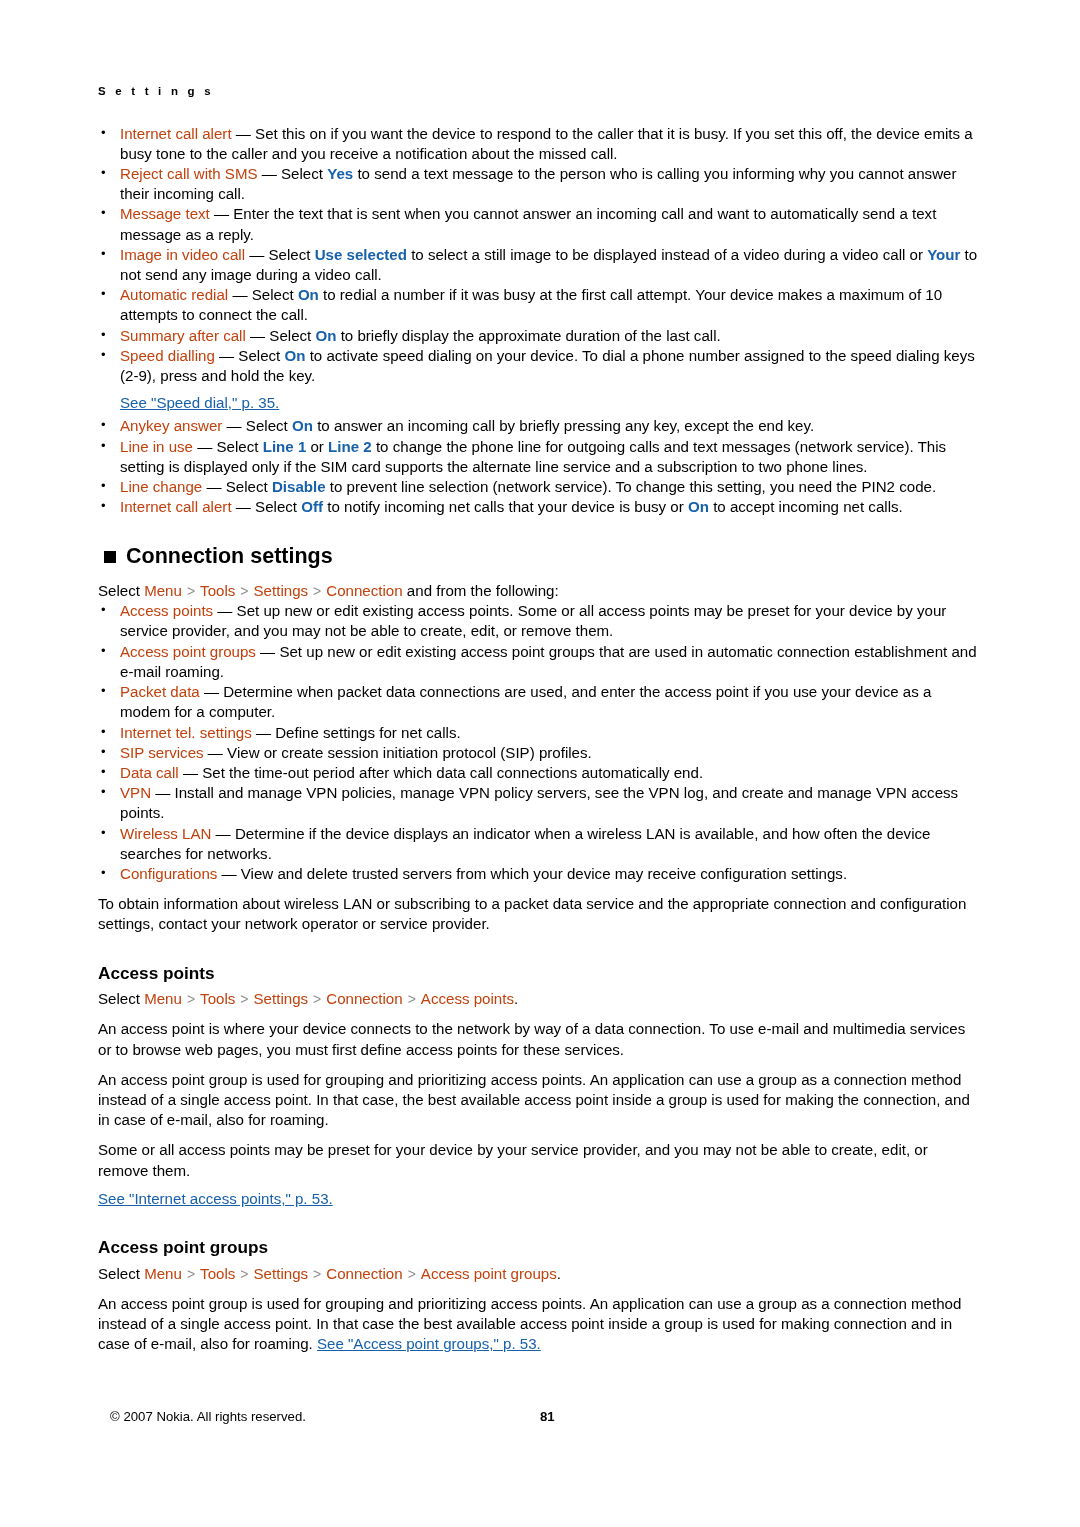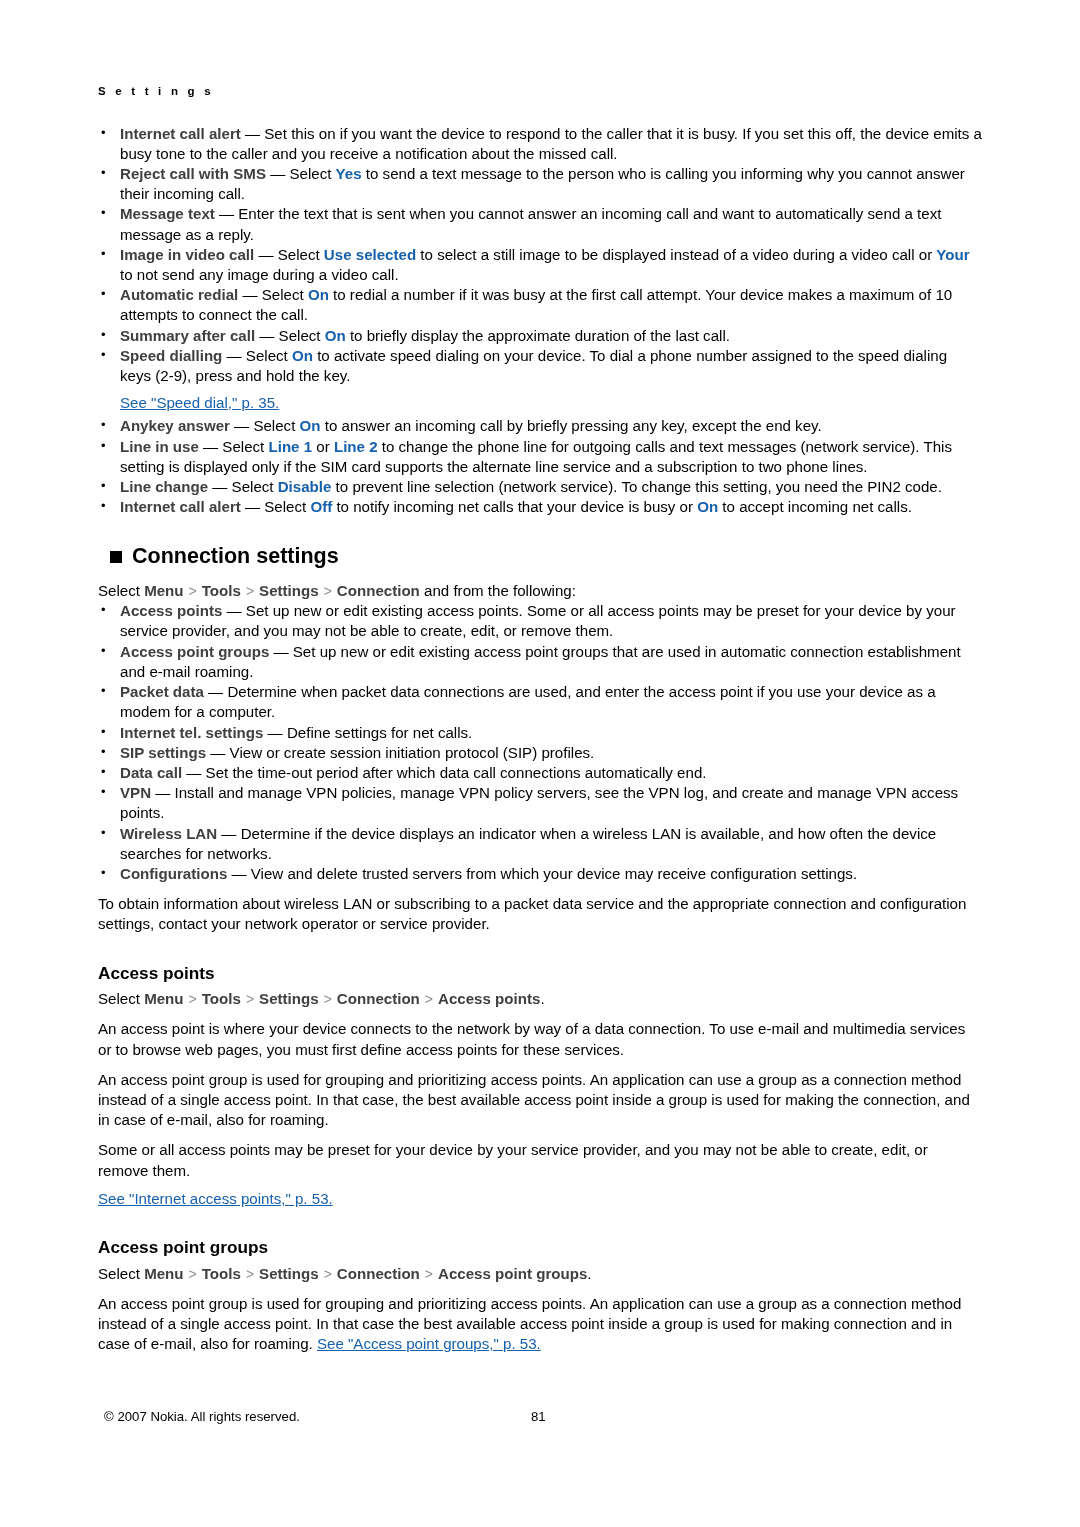--- a/index.html
+++ b/index.html
@@ -56,22 +56,22 @@
     content: "\2022";
     position: absolute;
     left: 3px;
     top: -1px;
     font-size: 13px;
     color: #000;
     line-height: 20.2px;
   }
 
   .term {
-    color: #404040;
-    font-weight: bold;
+    color: #c2410c;
+    font-weight: normal;
   }
   .val {
     color: #1660ac;
     font-weight: bold;
   }
   .dash { white-space: nowrap; }
 
   
   .xref {
     color: #1660ac;
@@ -81,21 +81,21 @@
   .xref-block {
     font-size: 15.1px;
     line-height: 20.2px;
     margin: 7px 0 3px 22px;
   }
 
   
   .h1 {
     font-size: 21.5px;
     font-weight: bold;
-    margin: 27px 0 12px 12px;
+    margin: 27px 0 12px 6px;
     color: #000;
     display: flex;
     align-items: center;
     line-height: 1.15;
   }
   .h1 .sq {
     display: inline-block;
     width: 12px;
     height: 12px;
     background: #000;
@@ -138,29 +138,29 @@
   .footer {
     position: absolute;
     left: 98px;
     top: 1409px;
     width: 884px;
     font-size: 13.2px;
     color: #000;
   }
   .footer .copy {
     position: absolute;
-    left: 6px;
+    left: 12px;
     top: 0;
     white-space: nowrap;
   }
   .footer .pageno {
     position: absolute;
-    left: 433px;
+    left: 442px;
     top: 0;
-    font-weight: normal;
+    font-weight: bold;
   }
 </style>
 </head>
 <body>
 
 <div class="page">
 
   <div class="content">
 
     <div class="running-head">S e t t i n g s</div>
@@ -225,21 +225,21 @@
         <span>Connection settings</span>
     </div>
 
     <p class="crumbline"><span>Select </span><span class="term">Menu</span><span class="sep">&gt;</span><span class="term">Tools</span><span class="sep">&gt;</span><span class="term">Settings</span><span class="sep">&gt;</span><span class="term">Connection</span><span> and from the following:</span></p>
 
     <ul class="bullets">
       <li><span class="term">Access points</span><span class="dash"> — </span><span>Set up new or edit existing access points. Some or all access points may be preset for your device by your service provider, and you may not be able to create, edit, or remove them.</span></li>
       <li><span class="term">Access point groups</span><span class="dash"> — </span><span>Set up new or edit existing access point groups that are used in automatic connection establishment and e-mail roaming.</span></li>
       <li><span class="term">Packet data</span><span class="dash"> — </span><span>Determine when packet data connections are used, and enter the access point if you use your device as a modem for a computer.</span></li>
       <li><span class="term">Internet tel. settings</span><span class="dash"> — </span><span>Define settings for net calls.</span></li>
-      <li><span class="term">SIP settings</span><span class="dash"> — </span><span>View or create session initiation protocol (SIP) profiles.</span></li>
+      <li><span class="term">SIP services</span><span class="dash"> — </span><span>View or create session initiation protocol (SIP) profiles.</span></li>
       <li><span class="term">Data call</span><span class="dash"> — </span><span>Set the time-out period after which data call connections automatically end.</span></li>
       <li><span class="term">VPN</span><span class="dash"> — </span><span>Install and manage VPN policies, manage VPN policy servers, see the VPN log, and create and manage VPN access points.</span></li>
       <li><span class="term">Wireless LAN</span><span class="dash"> — </span><span>Determine if the device displays an indicator when a wireless LAN is available, and how often the device searches for networks.</span></li>
       <li><span class="term">Configurations</span><span class="dash"> — </span><span>View and delete trusted servers from which your device may receive configuration settings.</span></li>
     </ul>
 
     <p class="para">To obtain information about wireless LAN or subscribing to a packet data service and the appropriate connection and configuration settings, contact your network operator or service provider.</p>
 
     <div class="h2">Access points</div>
 

